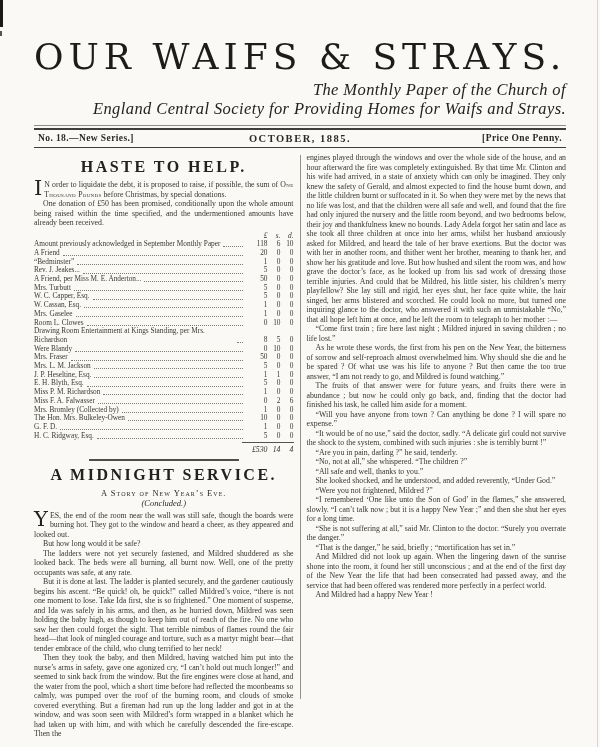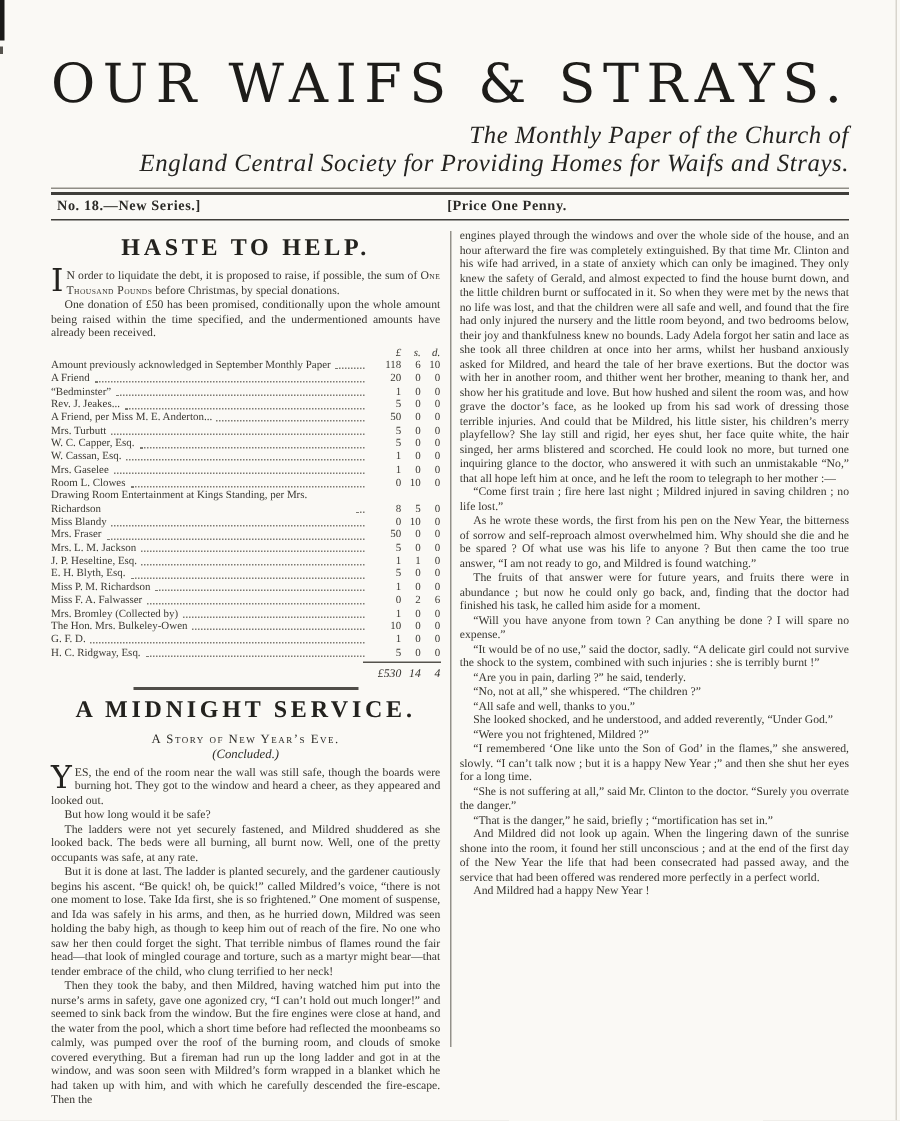--- a/index.html
+++ b/index.html
@@ -142,20 +142,21 @@
     <h1 class="masthead-title">OUR WAIFS &amp; STRAYS.</h1>
     <div class="masthead-sub">
       <div>The Monthly Paper of the Church of</div>
       <div>England Central Society for Providing Homes for Waifs and Strays.</div>
     </div>
   </header>
 
   <div class="hairline"></div>
   <div class="dateline">
     <span class="dl-left">No. 18.—New Series.]</span>
+    <span class="dl-center">OCTOBER, 1885.</span>
     <span class="dl-right">[Price One Penny.</span>
   </div>
 
   <div class="columns">
 
     <div class="col col-left">
       <h2 class="art-head">HASTE TO HELP.</h2>
       <p class="bodyp noindent"><span class="dropcap">I</span><span>N order to liquidate the debt, it is proposed to raise, if possible, the sum of </span><span class="sc">One Thousand Pounds</span><span> before Christmas, by special donations.</span></p>
       <p class="bodyp">One donation of £50 has been promised, conditionally upon the whole amount being raised within the time specified, and the undermentioned amounts have already been received.</p>
 
@@ -239,21 +240,21 @@
               <span class="don-col">0</span>
             </div>
             <div class="don-row">
               <span class="don-name">Drawing Room Entertainment at Kings Standing, per Mrs. Richardson</span>
               <span class="don-leader"></span>
               <span class="don-col don-l">8</span>
               <span class="don-col">5</span>
               <span class="don-col">0</span>
             </div>
             <div class="don-row">
-              <span class="don-name">Miss Blandy</span>
+              <span class="don-name">Were Blandy</span>
               <span class="don-leader"></span>
               <span class="don-col don-l">0</span>
               <span class="don-col">10</span>
               <span class="don-col">0</span>
             </div>
             <div class="don-row">
               <span class="don-name">Mrs. Fraser</span>
               <span class="don-leader"></span>
               <span class="don-col don-l">50</span>
               <span class="don-col">0</span>

